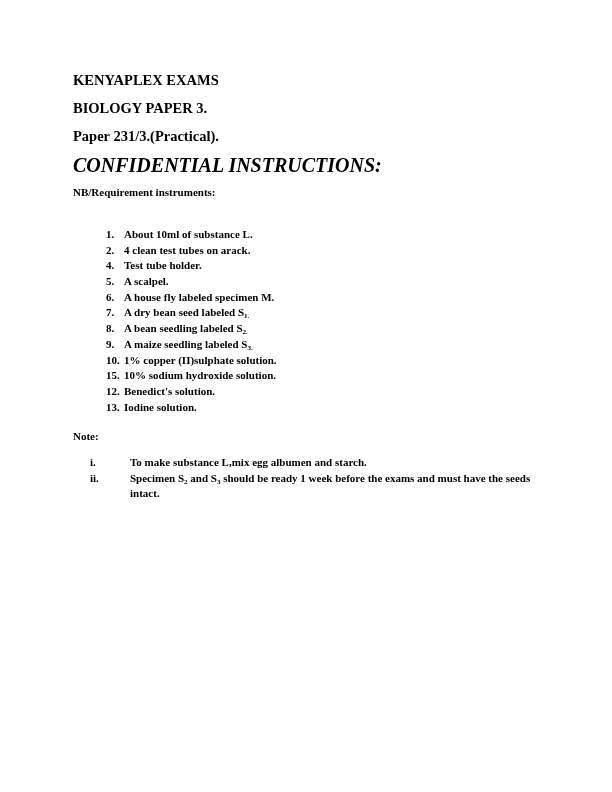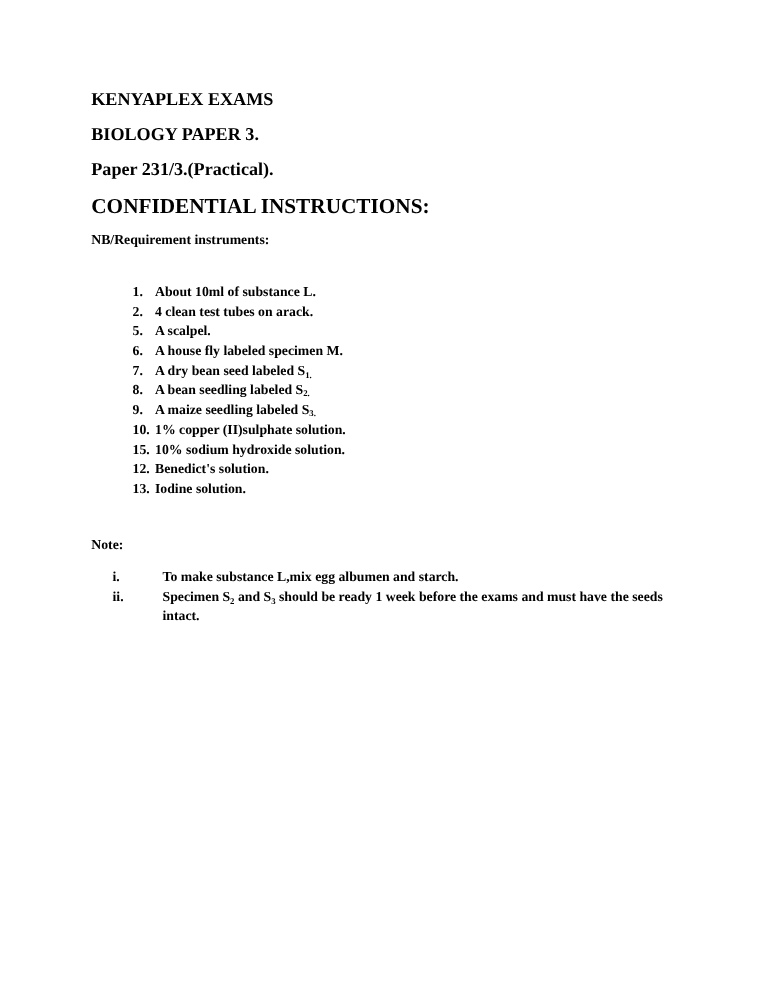--- a/index.html
+++ b/index.html
@@ -3,21 +3,21 @@
 <meta charset="utf-8">
 <style>
   html, body { margin: 0; padding: 0; background: #ffffff; }
   body { width: 612px; height: 792px; position: relative; overflow: hidden;
          font-family: "Liberation Serif", serif; color: #000; font-weight: bold; }
   .page { position: absolute; left: 0; top: 0; width: 612px; height: 792px; }
   .h { position: absolute; left: 73px; font-size: 14.5px; line-height: 16px; margin: 0; font-weight: bold; }
   .h1 { top: 72px; }
   .h2 { top: 100px; }
   .h3 { top: 128px; }
-  .h4 { top: 157px; font-size: 17px; }
+  .h4 { top: 157px; font-size: 20px; font-style: italic; }
   .sub { position: absolute; left: 73px; top: 186px; font-size: 11px; line-height: 13px; }
   ol.req { position: absolute; left: 90px; top: 211px; margin: 16px; padding: 0; list-style: none; font-size: 11px; }
   ol.req li { height: 15.7px; line-height: 15.7px; white-space: nowrap; position: relative; }
   ol.req li .num { display: inline-block; width: 18px; }
   sub { font-size: 7px; vertical-align: -2px; line-height: 0; }
   .note-label { position: absolute; left: 73px; top: 430px; font-size: 11px; line-height: 13px; }
   .notes { position: absolute; left: 90px; top: 455px; font-size: 11px; }
   .note { position: relative; line-height: 15.5px; }
   .note .rn { position: absolute; left: 0; top: 0; }
   .note .txt { margin-left: 40px; width: 420px; display: block; }
@@ -29,20 +29,21 @@
   <p class="h h1">KENYAPLEX EXAMS</p>
   <p class="h h2">BIOLOGY PAPER 3.</p>
   <p class="h h3">Paper 231/3.(Practical).</p>
   <p class="h h4">CONFIDENTIAL INSTRUCTIONS:</p>
 
   <div class="sub">NB/Requirement instruments:</div>
 
   <ol class="req">
     <li><span class="num">1.</span><span>About 10ml of substance L.</span></li>
     <li><span class="num">2.</span><span>4 clean test tubes on arack.</span></li>
+    <li><span class="num">4.</span><span>Test tube holder.</span></li>
     <li><span class="num">5.</span><span>A scalpel.</span></li>
     <li><span class="num">6.</span><span>A house fly labeled specimen M.</span></li>
     <li><span class="num">7.</span><span>A dry bean seed labeled S</span><sub>1.</sub></li>
     <li><span class="num">8.</span><span>A bean seedling labeled S</span><sub>2.</sub></li>
     <li><span class="num">9.</span><span>A maize seedling labeled S</span><sub>3.</sub></li>
     <li><span class="num">10.</span><span>1% copper (II)sulphate solution.</span></li>
     <li><span class="num">15.</span><span>10% sodium hydroxide solution.</span></li>
     <li><span class="num">12.</span><span>Benedict's solution.</span></li>
     <li><span class="num">13.</span><span>Iodine solution.</span></li>
   </ol>

